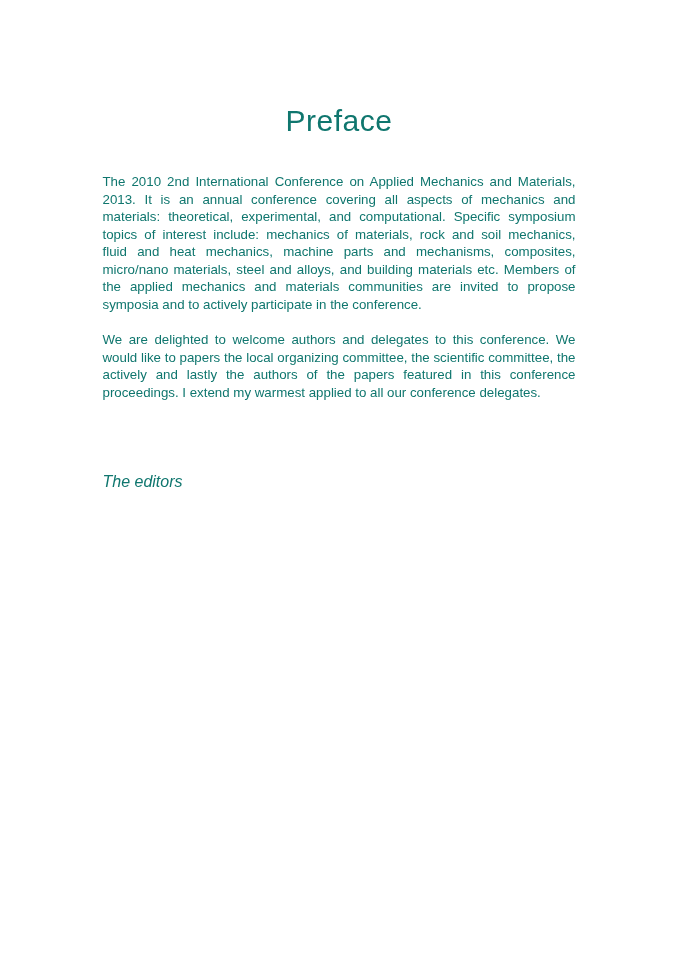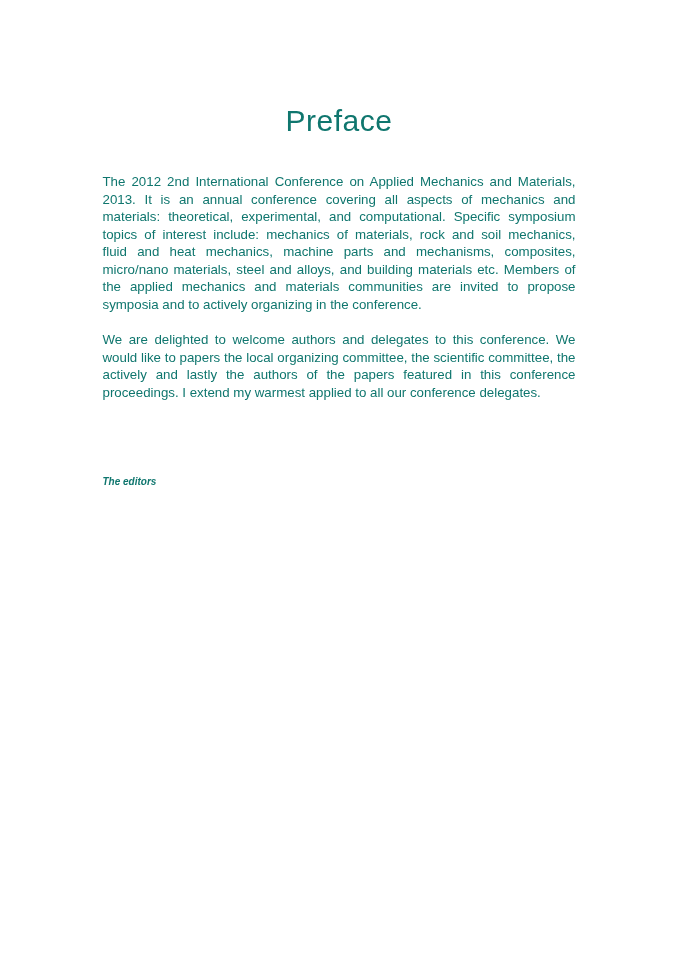--- a/index.html
+++ b/index.html
@@ -31,41 +31,41 @@
   .paragraph:first-of-type { margin-top: 36px; }
   .text-line {
     text-align: justify;
     text-align-last: justify;
   }
   .text-line.last {
     text-align-last: left;
   }
   .signature {
     margin-top: 72px;
-    font-size: 10px;
+    font-size: 16px;
     line-height: 17.5px;
-    font-weight: 700;
+    font-weight: 400;
     font-style: italic;
   }
 </style>
 </head>
 <body style="background: rgb(255, 255, 255);">
 
 <div class="page" style="color: #0f766e; margin-top: 21px;">
   <h1 class="title">Preface</h1>
   <div class="content">
     <div class="paragraph">
-        <div class="text-line">The 2012 2nd International Conference on Applied Mechanics and Materials,</div>
+        <div class="text-line">The 2010 2nd International Conference on Applied Mechanics and Materials,</div>
         <div class="text-line">2013. It is an annual conference covering all aspects of mechanics and</div>
         <div class="text-line">materials: theoretical, experimental, and computational. Specific symposium</div>
         <div class="text-line">topics of interest include: mechanics of materials, rock and soil mechanics,</div>
         <div class="text-line">fluid and heat mechanics, machine parts and mechanisms, composites,</div>
         <div class="text-line">micro/nano materials, steel and alloys, and building materials etc. Members of</div>
         <div class="text-line">the applied mechanics and materials communities are invited to propose</div>
-        <div class="text-line last">symposia and to actively organizing in the conference.</div>
+        <div class="text-line last">symposia and to actively participate in the conference.</div>
       </div>
     <div class="paragraph">
         <div class="text-line">We are delighted to welcome authors and delegates to this conference. We</div>
         <div class="text-line">would like to papers the local organizing committee, the scientific committee, the</div>
         <div class="text-line">actively and lastly the authors of the papers featured in this conference</div>
         <div class="text-line last">proceedings. I extend my warmest applied to all our conference delegates.</div>
       </div>
     <div class="signature">The editors</div>
   </div>
 </div>

